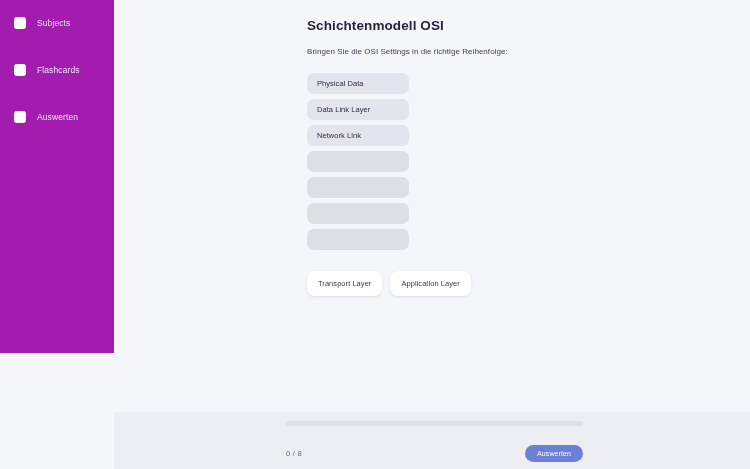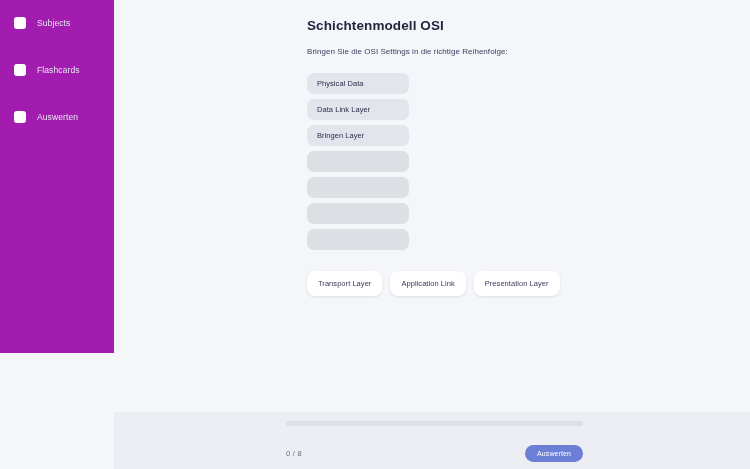--- a/index.html
+++ b/index.html
@@ -212,45 +212,42 @@
     <p class="subtitle">Bringen Sie die OSI Settings in die richtige Reihenfolge:</p>
 
     <div class="slots">
       <div class="slot filled">
         <span class="slot-text">Physical Data</span>
       </div>
       <div class="slot filled">
         <span class="slot-text">Data Link Layer</span>
       </div>
       <div class="slot filled">
-        <span class="slot-text">Bringen Layer</span>
+        <span class="slot-text">Network Link</span>
       </div>
       <div class="slot empty">
         <span class="slot-text"></span>
       </div>
       <div class="slot empty">
         <span class="slot-text"></span>
       </div>
       <div class="slot empty">
         <span class="slot-text"></span>
       </div>
       <div class="slot empty">
         <span class="slot-text"></span>
       </div>
     </div>
 
     <div class="bank">
       <div class="chip">
         <span class="chip-text">Transport Layer</span>
       </div>
       <div class="chip">
-        <span class="chip-text">Application Link</span>
-      </div>
-      <div class="chip">
-        <span class="chip-text">Presentation Layer</span>
+        <span class="chip-text">Application Layer</span>
       </div>
     </div>
   </div>
 
   <div class="footer">
     <div class="progress-track">
       <div class="progress-fill" style="width: 0%;"></div>
     </div>
     <div class="footer-row">
       <span class="counter">0 / 8</span>

